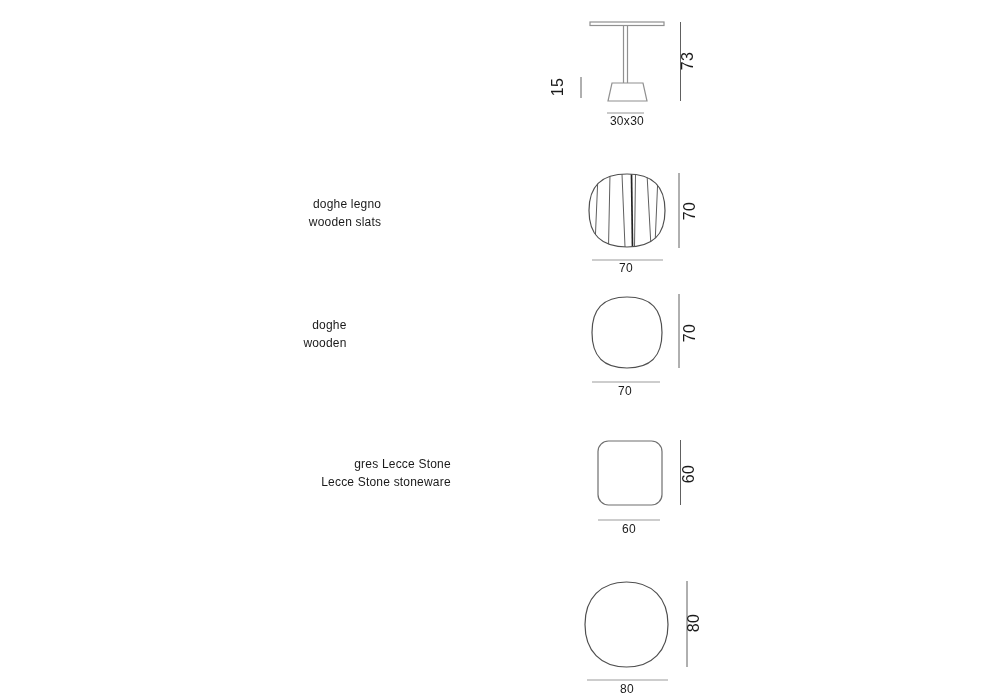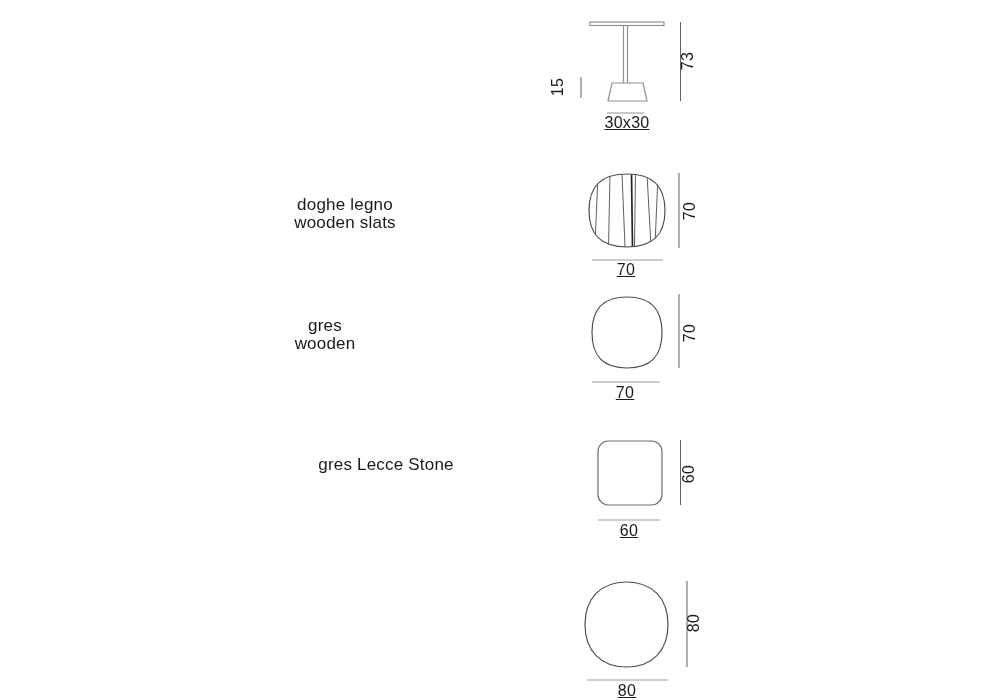--- a/index.html
+++ b/index.html
@@ -8,33 +8,32 @@
     width:1000px;height:700px;
     background:#ffffff;
     font-family:"Liberation Sans", sans-serif;
     color:#1a1a1a;
     overflow:hidden;
   }
   .artwork{position:absolute;left:0;top:0;}
   .mat-label{
     position:absolute;
     transform:translateX(-50%);
-    text-align:center;
-    font-size:17px;
+    text-align:right;
+    font-size:12px;
     line-height:17.5px;
     letter-spacing:0.2px;
     white-space:nowrap;
   }
   .dim-h{
     position:absolute;
     transform:translateX(-50%);
-    font-size:16px;
+    font-size:12px;
     letter-spacing:0.3px;
     white-space:nowrap;
-    text-decoration:underline;
   }
   .dim-v{
     position:absolute;
     transform:translate(-50%,-50%) rotate(-90deg);
     font-size:16px;
     letter-spacing:0.3px;
     white-space:nowrap;
   }
 </style>
 </head>
@@ -92,26 +91,27 @@
 
     <path d="M626.5 582 C652.2 582 668 598.2 668 624.5 C668 650.9 652.2 667 626.5 667 C600.8 667 585 650.9 585 624.5 C585 598.2 600.8 582 626.5 582 Z" fill="none" stroke="#4f4f4f" stroke-width="1.2"></path>
   </svg>
 
   <div class="mat-label" style="left:345px;top:196px;">
     <div>doghe legno</div>
     <div>wooden slats</div>
   </div>
 
   <div class="mat-label" style="left:325px;top:317px;">
-    <div>gres</div>
+    <div>doghe</div>
     <div>wooden</div>
   </div>
 
   <div class="mat-label" style="left:386px;top:456px;">
     <div>gres Lecce Stone</div>
+    <div>Lecce Stone stoneware</div>
   </div>
 
   <div class="dim-v" style="left:558px;top:87px;">15</div>
   <div class="dim-v" style="left:688px;top:61px;">73</div>
   <div class="dim-v" style="left:690px;top:211px;">70</div>
   <div class="dim-v" style="left:690px;top:333px;">70</div>
   <div class="dim-v" style="left:689px;top:474px;">60</div>
   <div class="dim-v" style="left:694px;top:623px;">80</div>
 
   <div class="dim-h" style="left:627px;top:114px;">30x30</div>

